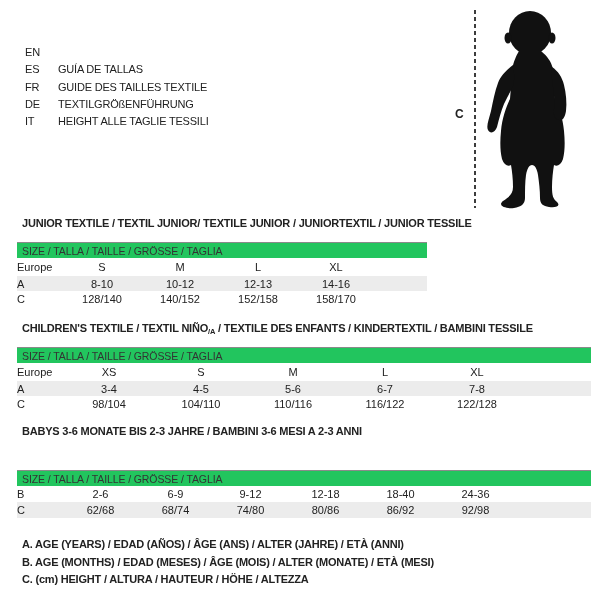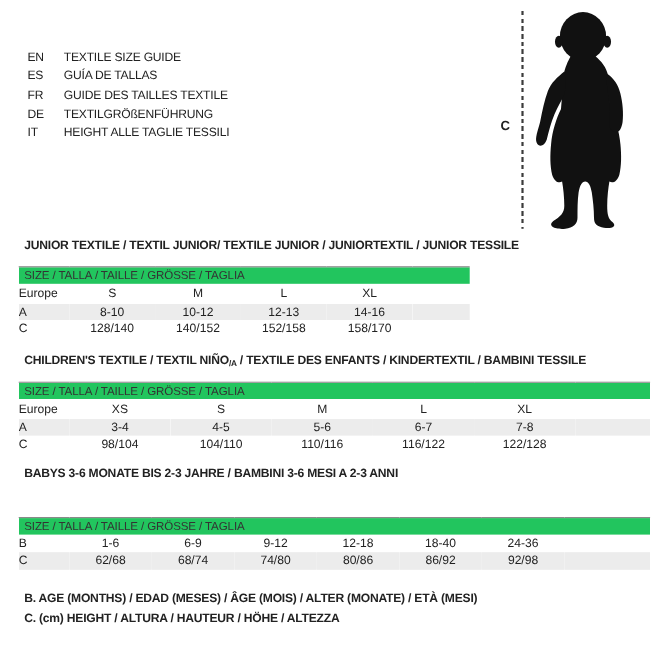--- a/index.html
+++ b/index.html
@@ -43,21 +43,20 @@
   #tbl-babies{left:17px;top:470px;width:574px;}
   
   .footnotes{position:absolute;left:22px;top:536px;font-size:11px;font-weight:bold;line-height:17.5px;letter-spacing:-0.2px;white-space:nowrap;}
 </style>
 </head>
 <body>
 
 <div class="lang-block">
   <div class="lang-row">
     <span class="lang-code">EN</span>
-    <span>TEXTILE SIZE GUIDE</span>
   </div>
   <div class="lang-row">
     <span class="lang-code">ES</span>
     <span>GUÍA DE TALLAS</span>
   </div>
   <div class="lang-row">
     <span class="lang-code">FR</span>
     <span>GUIDE DES TAILLES TEXTILE</span>
   </div>
   <div class="lang-row">
@@ -219,21 +218,21 @@
       <col style="width:75px">
       <col style="width:75px">
       <col>
     </colgroup>
   <tbody>
       <tr class="band">
         <td colspan="8">SIZE / TALLA / TAILLE / GRÖSSE / TAGLIA</td>
       </tr>
   <tr class="h16">
     <td class="lbl">B</td>
-    <td class="val">1-6</td>
+    <td class="val">2-6</td>
     <td class="val">6-9</td>
     <td class="val">9-12</td>
     <td class="val">12-18</td>
     <td class="val">18-40</td>
     <td class="val">24-36</td>
     <td></td>
   </tr>
   <tr class="alt h16">
     <td class="lbl">C</td>
     <td class="val">62/68</td>
@@ -241,15 +240,16 @@
     <td class="val">74/80</td>
     <td class="val">80/86</td>
     <td class="val">86/92</td>
     <td class="val">92/98</td>
     <td></td>
   </tr>
 </tbody>
   </table>
 
 <div class="footnotes">
+  <div>A. AGE (YEARS) / EDAD (AÑOS) / ÂGE (ANS) / ALTER (JAHRE) / ETÀ (ANNI)</div>
   <div>B. AGE (MONTHS) / EDAD (MESES) / ÂGE (MOIS) / ALTER (MONATE) / ETÀ (MESI)</div>
   <div>C. (cm) HEIGHT / ALTURA / HAUTEUR / HÖHE / ALTEZZA</div>
 </div>
 
 </body></html>

